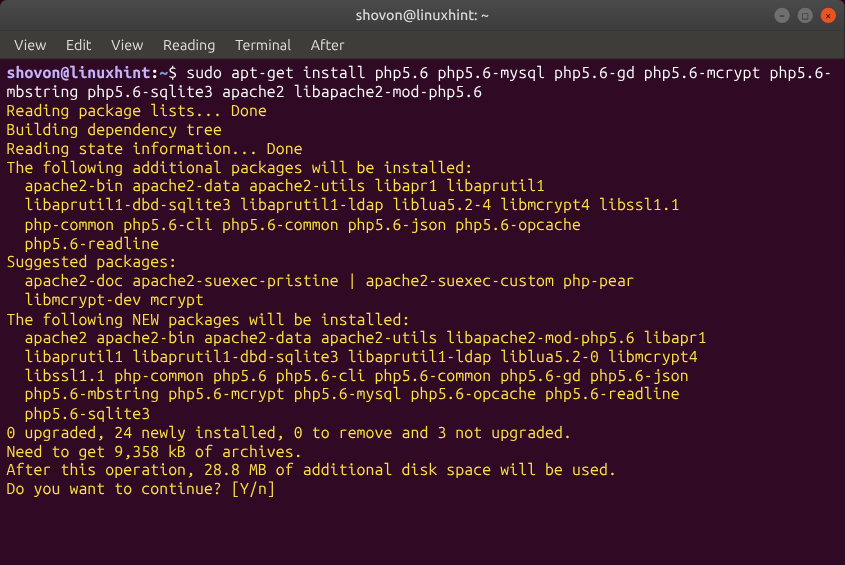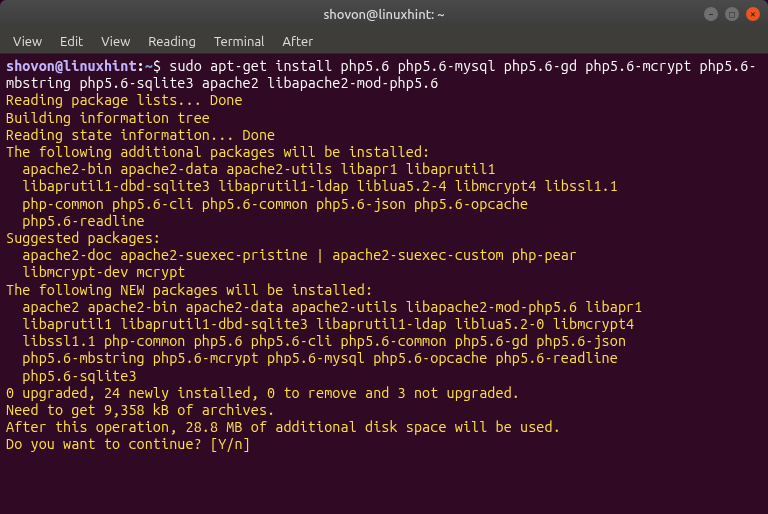--- a/index.html
+++ b/index.html
@@ -46,21 +46,21 @@
     <span class="menu-item">View</span>
     <span class="menu-item">Edit</span>
     <span class="menu-item">View</span>
     <span class="menu-item">Reading</span>
     <span class="menu-item">Terminal</span>
     <span class="menu-item">After</span>
   </div>
 
   <div class="terminal"><span class="prompt-user">shovon@linuxhint</span><span class="prompt-colon">:</span><span class="prompt-path">~</span><span class="prompt-dollar">$</span> <span class="cmd">sudo apt-get install php5.6 php5.6-mysql php5.6-gd php5.6-mcrypt php5.6-mbstring php5.6-sqlite3 apache2 libapache2-mod-php5.6</span>
 <span class="out">Reading package lists... Done</span>
-<span class="out">Building information tree</span>
+<span class="out">Building dependency tree</span>
 <span class="out">Reading state information... Done</span>
 <span class="out">The following additional packages will be installed:</span>
 <span class="out">  apache2-bin apache2-data apache2-utils libapr1 libaprutil1</span>
 <span class="out">  libaprutil1-dbd-sqlite3 libaprutil1-ldap liblua5.2-4 libmcrypt4 libssl1.1</span>
 <span class="out">  php-common php5.6-cli php5.6-common php5.6-json php5.6-opcache</span>
 <span class="out">  php5.6-readline</span>
 <span class="out">Suggested packages:</span>
 <span class="out">  apache2-doc apache2-suexec-pristine | apache2-suexec-custom php-pear</span>
 <span class="out">  libmcrypt-dev mcrypt</span>
 <span class="out">The following NEW packages will be installed:</span>

